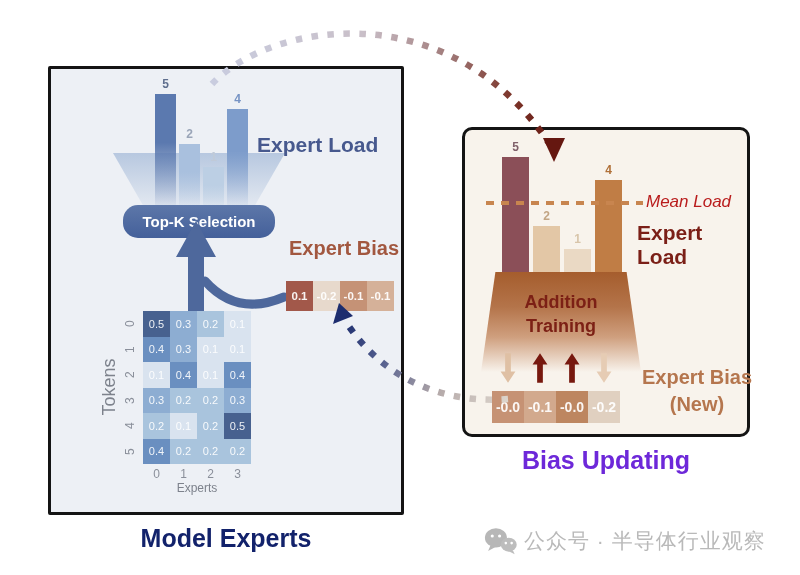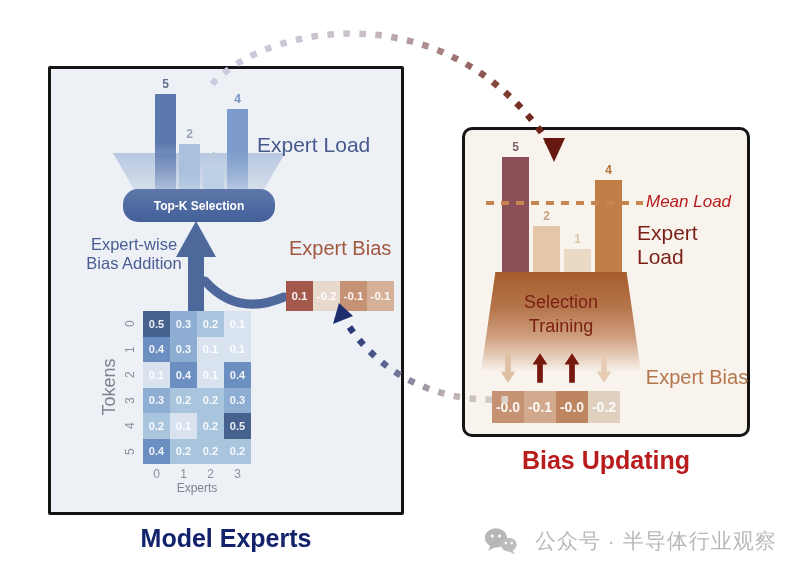--- a/index.html
+++ b/index.html
@@ -2,76 +2,76 @@
 <html><head>
 <meta charset="utf-8">
 <style>
   html,body{margin:0;padding:0;background:#fff;}
   .canvas{position:relative;width:800px;height:575px;background:#ffffff;overflow:hidden;
           font-family:"Liberation Sans",sans-serif;}
   .panel{position:absolute;border:3px solid #141414;box-sizing:border-box;}
   .panel-left{left:48px;top:66px;width:356px;height:449px;background:#edf0f5;border-radius:2px;}
   .panel-right{left:462px;top:127px;width:288px;height:310px;background:#f8f3ec;border-radius:10px;}
   .abs{position:absolute;}
-  .lbl{position:absolute;font-weight:normal;line-height:1.15;}
+  .lbl{position:absolute;font-weight:bold;line-height:1.15;}
   
   .funnel{position:absolute;left:62px;top:84px;width:172px;height:66px;
           clip-path:polygon(0 0,100% 0,78% 100%,22% 100%);
           background:linear-gradient(to bottom,rgba(139,167,206,.55),rgba(230,236,245,0));}
   .bars{position:absolute;}
   .bars-left{left:104px;top:25px;width:96px;height:116px;}
   .bar{position:absolute;bottom:0;}
   .bar-num{position:absolute;font-size:12px;font-weight:bold;text-align:center;width:100%;}
   .expert-load-l{left:206px;top:64px;font-size:21px;color:#47598e;}
-  .topk{position:absolute;left:72px;top:120px;width:152px;height:33px;border-radius:15px;
-        background:linear-gradient(#5d77a9,#44609a);color:#fff;font-weight:bold;font-size:12px;
+  .topk{position:absolute;left:72px;top:136px;width:152px;height:33px;border-radius:15px;
+        background:linear-gradient(#5d77a9,#44609a);color:#fff;font-weight:bold;font-size:15px;
         display:flex;align-items:center;justify-content:center;}
   .arrow-svg{position:absolute;left:0;top:0;}
   .bias-add{left:10px;top:166px;width:146px;font-size:16.5px;color:#4a5c94;text-align:center;}
   .expert-bias-l{left:238px;top:168px;font-size:20px;color:#a2573f;}
   .bias-row{position:absolute;display:flex;}
   .bias-row-training{left:235px;top:212px;}
   .bias-cell{display:flex;align-items:center;justify-content:center;
              color:rgba(255,255,255,.92);font-weight:bold;}
   .bias-row-training .bias-cell{width:27px;height:30px;font-size:11.5px;}
   .heat-grid{position:absolute;left:92px;top:242px;display:grid;
-             grid-template-columns:repeat(4,27px);grid-auto-rows:25.5px;font-weight:bold;}
+             grid-template-columns:repeat(4,27px);grid-auto-rows:25.5px;}
   .heat-cell{display:flex;align-items:center;justify-content:center;
              color:rgba(255,255,255,.9);font-size:11px;}
   .heat-rows{position:absolute;left:70px;top:242px;width:18px;height:153px;}
   .heat-rows span{position:absolute;left:0;width:18px;height:25.5px;display:flex;align-items:center;
                   justify-content:center;font-size:12px;color:#8a8f9a;transform:rotate(-90deg);}
   .heat-cols{position:absolute;left:92px;top:398px;display:flex;}
   .heat-cols span{width:27px;text-align:center;font-size:12px;color:#8a8f9a;}
   .xlabel{left:92px;top:413px;width:108px;text-align:center;font-size:12px;color:#7d828c;font-weight:normal;}
   .ylabel{left:58px;top:318px;transform:translate(-50%,-50%) rotate(-90deg);font-size:18px;
           color:#7d828c;white-space:nowrap;font-weight:normal;}
   .gating{left:206px;top:318px;width:150px;font-size:19px;color:#12226b;}
   .panel-title{position:absolute;text-align:center;font-weight:bold;font-size:25px;}
   .title-left{left:48px;width:356px;top:524px;color:#12226b;}
-  .title-right{left:462px;width:288px;top:446px;color:#b91c1c;}
+  .title-right{left:462px;width:288px;top:446px;color:#6d28d9;}
   
   .bars-right{left:37px;top:27px;width:120px;height:115px;}
   .meanline{position:absolute;left:21px;top:71px;width:157px;height:4px;z-index:4;
             background:repeating-linear-gradient(90deg,#c8854f 0 8px,transparent 8px 15px);}
   .meanload{left:181px;top:62px;font-size:17px;font-style:italic;font-weight:normal;color:#b91c1c;}
   .expert-load-r{left:172px;top:91px;font-size:21px;color:#7b1f17;}
   .trap{position:absolute;left:16px;top:142px;width:160px;height:100px;
         clip-path:polygon(9% 0,91% 0,100% 100%,0 100%);
         background:linear-gradient(to bottom,#a55d2d 0%,#b4744a 35%,#cf9f7e 65%,rgba(240,221,201,0) 100%);}
   .feedback{left:16px;top:160px;width:160px;text-align:center;font-size:18px;color:#7c2015;line-height:24px;}
   .fb-arrows{position:absolute;left:27px;top:223px;width:128px;height:32px;}
   .fb-arrows svg{position:absolute;top:0;}
   .bias-row-new{left:27px;top:261px;}
   .bias-row-new .bias-cell{width:32px;height:32px;font-size:14px;}
   .expert-bias-new{left:176px;top:234px;width:112px;text-align:center;font-size:20px;color:#b5764e;line-height:27px;}
   
   .overlay{position:absolute;left:0;top:0;z-index:30;pointer-events:none;}
   
-  .watermark{position:absolute;left:484px;top:527px;display:flex;align-items:center;gap:18px;}
+  .watermark{position:absolute;left:484px;top:527px;display:flex;align-items:center;gap:7px;}
   .watermark .wm-text{font-size:21px;color:#b9b9b9;letter-spacing:1px;}
 </style>
 </head>
 <body>
 
 <div class="canvas">
 
   <section class="panel panel-left">
     <div class="funnel"></div>
     <div class="bars bars-left" id="training-bars">
@@ -85,24 +85,20 @@
         <div class="bar" style="left: 72px; width: 21px; height: 101px; background: linear-gradient(rgb(125, 156, 203) 0%, rgb(125, 156, 203) 42%, rgba(237, 240, 245, 0) 100%);"></div>
       </div>
     <div class="lbl expert-load-l">Expert Load</div>
     <div class="topk">Top-K Selection</div>
 
     <svg class="arrow-svg" width="350" height="443" viewBox="0 0 350 443">
       <path d="M233 228 Q 186 248 154 212" fill="none" stroke="#4e689c" stroke-width="9" stroke-linecap="round"></path>
       <polygon points="145,152 165,188 153,188 153,243 137,243 137,188 125,188" fill="#4e689c"></polygon>
     </svg>
 
-    <div class="lbl bias-add">
-      <div>Expert-wise</div>
-      <div>Bias Addition</div>
-    </div>
 
     <div class="lbl expert-bias-l">Expert Bias</div>
     <div class="bias-row bias-row-training" id="bias-row-training">
         <div class="bias-cell" style="background: rgb(162, 88, 74);">0.1</div>
         <div class="bias-cell" style="background: rgb(231, 217, 204);">-0.2</div>
         <div class="bias-cell" style="background: rgb(197, 146, 118);">-0.1</div>
         <div class="bias-cell" style="background: rgb(213, 177, 153);">-0.1</div>
       </div>
 
     <div class="heat-grid" id="heatmap-grid">
@@ -160,21 +156,21 @@
         <div class="bar" style="left: 62px; width: 27px; height: 23px; background: rgb(234, 217, 196);"></div>
         <div class="bar-num" style="left: 93px; width: 27px; top: 6px; color: rgb(176, 112, 56);">4</div>
         <div class="bar" style="left: 93px; width: 27px; height: 92px; background: rgb(192, 125, 69);"></div>
       </div>
     <div class="meanline"></div>
     <div class="lbl meanload">Mean Load</div>
     <div class="lbl expert-load-r">Expert Load</div>
 
     <div class="trap"></div>
     <div class="lbl feedback">
-      <div>Selection</div>
+      <div>Addition</div>
       <div>Training</div>
     </div>
 
     <div class="fb-arrows" id="feedback-arrows">
         <svg width="16" height="30" viewBox="0 0 14 26" style="left: 8px;">
           <path d="M7 0 L13.5 10 L9.5 10 L9.5 26 L4.5 26 L4.5 10 L0.5 10 Z" fill="#dfc0a4" transform="rotate(180 7 13)"></path>
         </svg>
         <svg width="16" height="30" viewBox="0 0 14 26" style="left: 40px;">
           <path d="M7 0 L13.5 10 L9.5 10 L9.5 26 L4.5 26 L4.5 10 L0.5 10 Z" fill="#77180e"></path>
         </svg>
@@ -186,20 +182,21 @@
         </svg>
       </div>
     <div class="bias-row bias-row-new" id="bias-row-new">
         <div class="bias-cell" style="background: rgb(198, 146, 116);">-0.0</div>
         <div class="bias-cell" style="background: rgb(210, 169, 141);">-0.1</div>
         <div class="bias-cell" style="background: rgb(189, 134, 96);">-0.0</div>
         <div class="bias-cell" style="background: rgb(224, 208, 192);">-0.2</div>
       </div>
     <div class="lbl expert-bias-new">
       <div>Expert Bias</div>
+      <div>(New)</div>
     </div>
   </section>
   <div class="panel-title title-right">Bias Updating</div>
 
   <svg class="overlay" width="800" height="575" viewBox="0 0 800 575">
     <defs>
       <linearGradient id="tg" gradientUnits="userSpaceOnUse" x1="212" y1="60" x2="556" y2="140">
         <stop offset="0" stop-color="#c9cde0"></stop>
           <stop offset="0.4" stop-color="#c9bfc8"></stop>
         <stop offset="0.65" stop-color="#a07a79"></stop>

